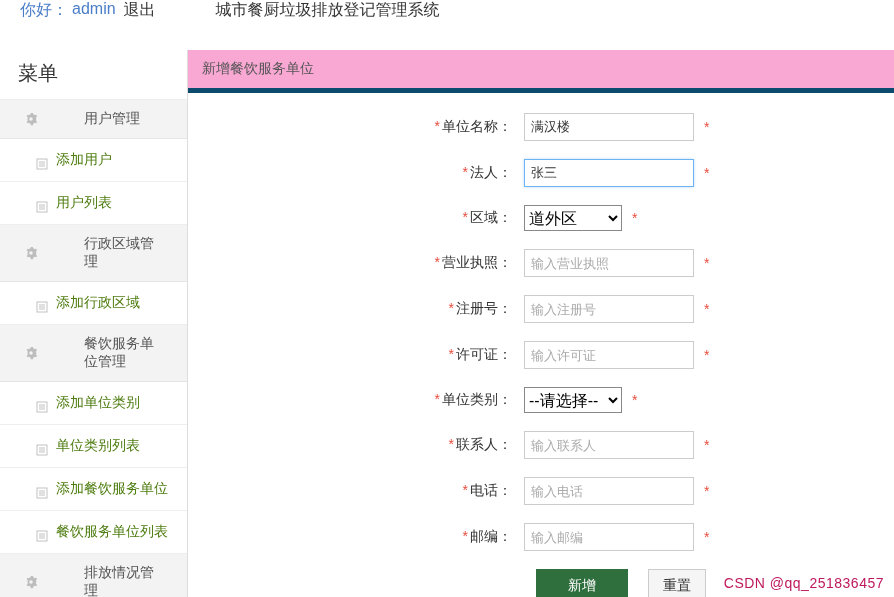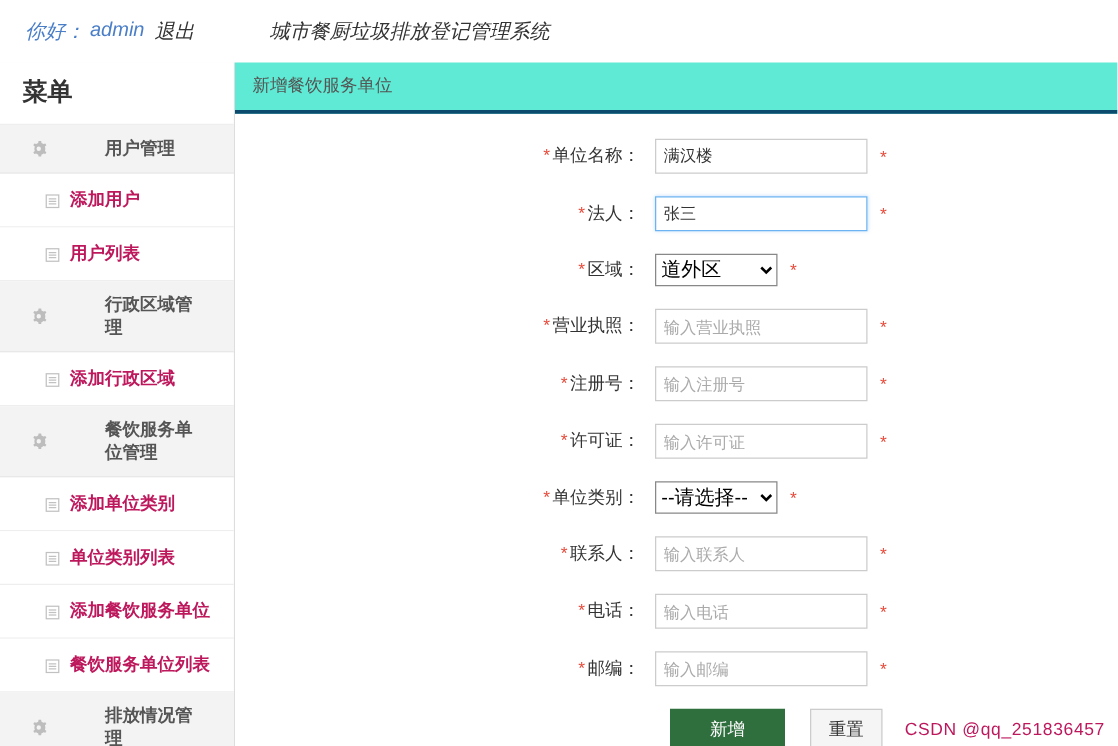--- a/index.html
+++ b/index.html
@@ -1,36 +1,36 @@
 <!DOCTYPE html>
 <html><head>
   <meta charset="utf-8">
   <style>
     * { margin: 0; padding: 0; box-sizing: border-box; }
     body { font-family: "Microsoft YaHei", SimSun, Arial, sans-serif; font-size: 14px; color: #333; background: #fff; width: 894px; height: 597px; overflow: hidden; position: relative; }
     
-    .top-bar { height: 50px; display: flex; align-items: center; padding: 0 20px; font-style: italic; }
+    .top-bar { height: 50px; display: flex; align-items: flex-start; padding: 0 20px; }
     .greeting { color: #4a7ec7; font-size: 16px; }
     .username { color: #4a7ec7; font-size: 16px; margin-left: 4px; }
     .logout { color: #333; font-size: 16px; margin-left: 8px; }
     .system-title { color: #333; font-size: 16px; margin-left: 60px; }
     
     .container { display: flex; height: calc(100% - 50px); }
     
-    .sidebar { width: 188px; border-right: 1px solid #ddd; background: #fafafa; font-weight: bold; }
+    .sidebar { width: 188px; border-right: 1px solid #ddd; background: #fafafa; }
     .menu-header { font-size: 20px; color: #333; padding: 10px 18px 12px; background: #fff; border-bottom: 1px solid #eee; }
     .menu-group { background: #f3f3f3; border-bottom: 1px solid #e5e5e5; padding: 10px 24px; font-size: 14px; color: #555; display: flex; align-items: center; cursor: pointer; gap: 40px; }
-    .menu-sub { background: #fff; border-bottom: 1px solid #eee; padding: 12px 12px 12px 36px; font-size: 14px; color: #be185d; display: flex; align-items: center; cursor: pointer; }
+    .menu-sub { background: #fff; border-bottom: 1px solid #eee; padding: 12px 12px 12px 36px; font-size: 14px; color: #4d7c0f; display: flex; align-items: flex-end; cursor: pointer; }
     .gear-icon { display: inline-block; width: 14px; height: 14px; margin-right: 6px; opacity: 0.5; }
     .gear-icon svg { width: 14px; height: 14px; fill: #888; }
     .list-icon { display: inline-block; width: 12px; height: 12px; margin-right: 8px; opacity: 0.6; }
     .list-icon svg { width: 12px; height: 12px; fill: #999; stroke: #999; }
     
     .main { flex: 1; background: #fff; }
-    .panel-title { background: #5eead4; padding: 10px 14px; font-size: 14px; color: #555; border-bottom: 3px solid #0c4a6e; }
+    .panel-title { background: #f9a8d4; padding: 10px 14px; font-size: 14px; color: #555; border-bottom: 5px solid #0c4a6e; }
     .form-area { padding: 20px 16px; }
     .form-row { display: flex; align-items: center; margin-bottom: 18px; }
     .form-label { width: 320px; text-align: right; padding-right: 12px; font-size: 14px; color: #333; }
     .req { color: #e74c3c; margin-right: 2px; }
     .form-input { width: 170px; height: 28px; border: 1px solid #ccc; padding: 6px 6px; font-size: 13px; color: #333; }
     .form-input.focused { border-color: #6bb3f2; box-shadow: 0 0 3px rgba(100,170,240,0.4); }
     .form-select { width: 98px; height: 26px; border: 1px solid #888; font-size: 16px; background: #fff; }
     .asterisk-after { color: #e74c3c; margin-left: 10px; font-size: 14px; }
     .form-input::placeholder { color: #aaa; }
     

